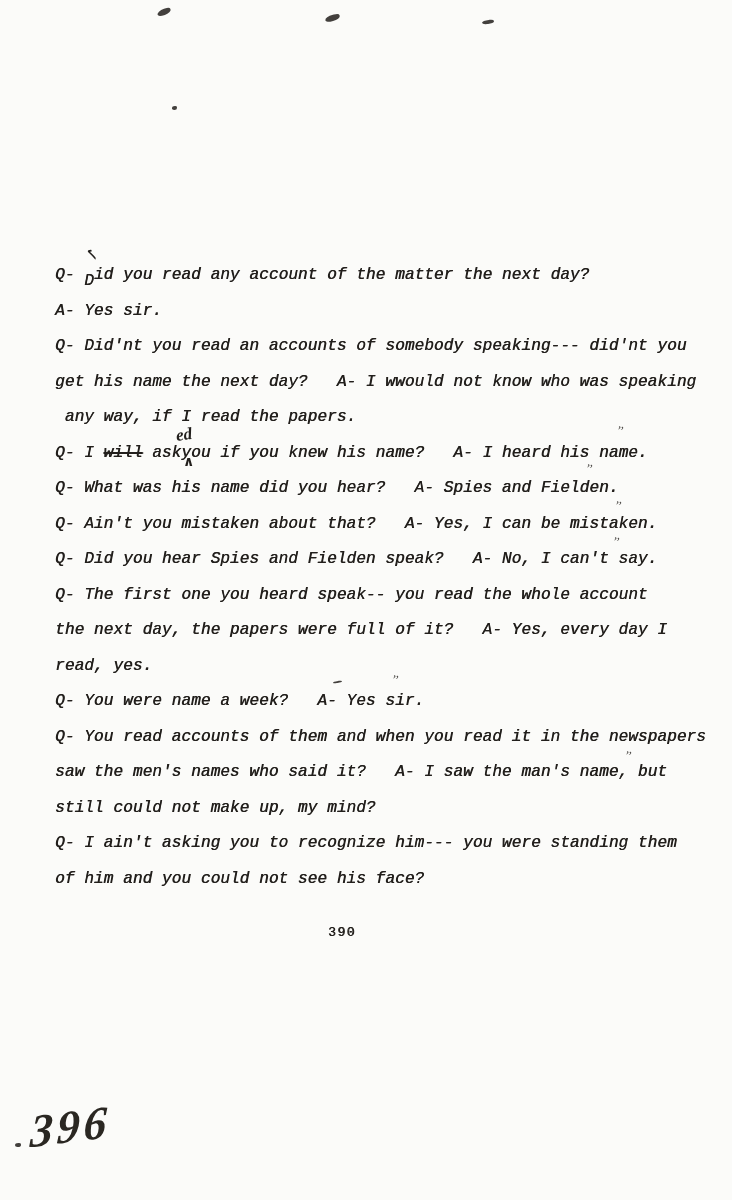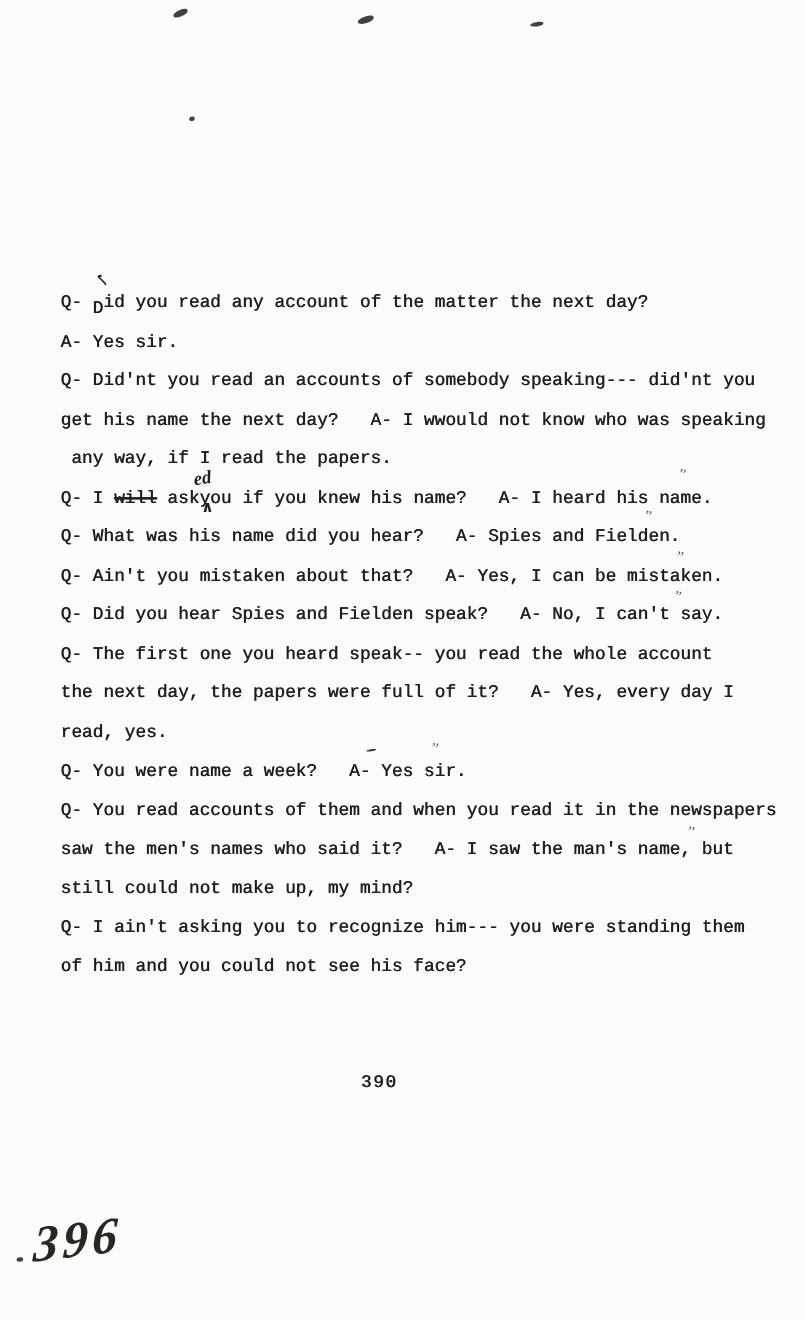--- a/index.html
+++ b/index.html
@@ -11,26 +11,27 @@
     font-family:"Liberation Mono","DejaVu Sans Mono",monospace;
     color:var(--ink);
   }
   .transcript {
     position:absolute; left:55px; top:258px; width:660px;
     font-size:16.2px; line-height:35.5px;
   }
   .line {
     white-space:pre; height:35.5px;
     text-shadow:0.45px 0 0 currentColor;
+    font-style:italic;
   }
   .strike { text-decoration:line-through; text-decoration-thickness:2.2px; }
   .drop { display:inline-block; transform:translateY(6px); }
   .page-number {
-    position:absolute; left:328px; top:975px;
-    font-size:16px; letter-spacing:1.5px;
+    position:absolute; left:328px; top:925px;
+    font-size:13px; letter-spacing:1.5px;
     text-shadow:0.6px 0 0 currentColor;
   }
   .hand-number {
     position:absolute; left:30px; top:1100px;
     font-family:"Liberation Serif","DejaVu Serif",serif;
     font-style:italic; font-size:46px; font-weight:bold;
     letter-spacing:4px; color:#2a2722;
     transform:rotate(-7deg) skewX(-10deg);
   }
   .anno { position:absolute; color:var(--ink); line-height:1; }

